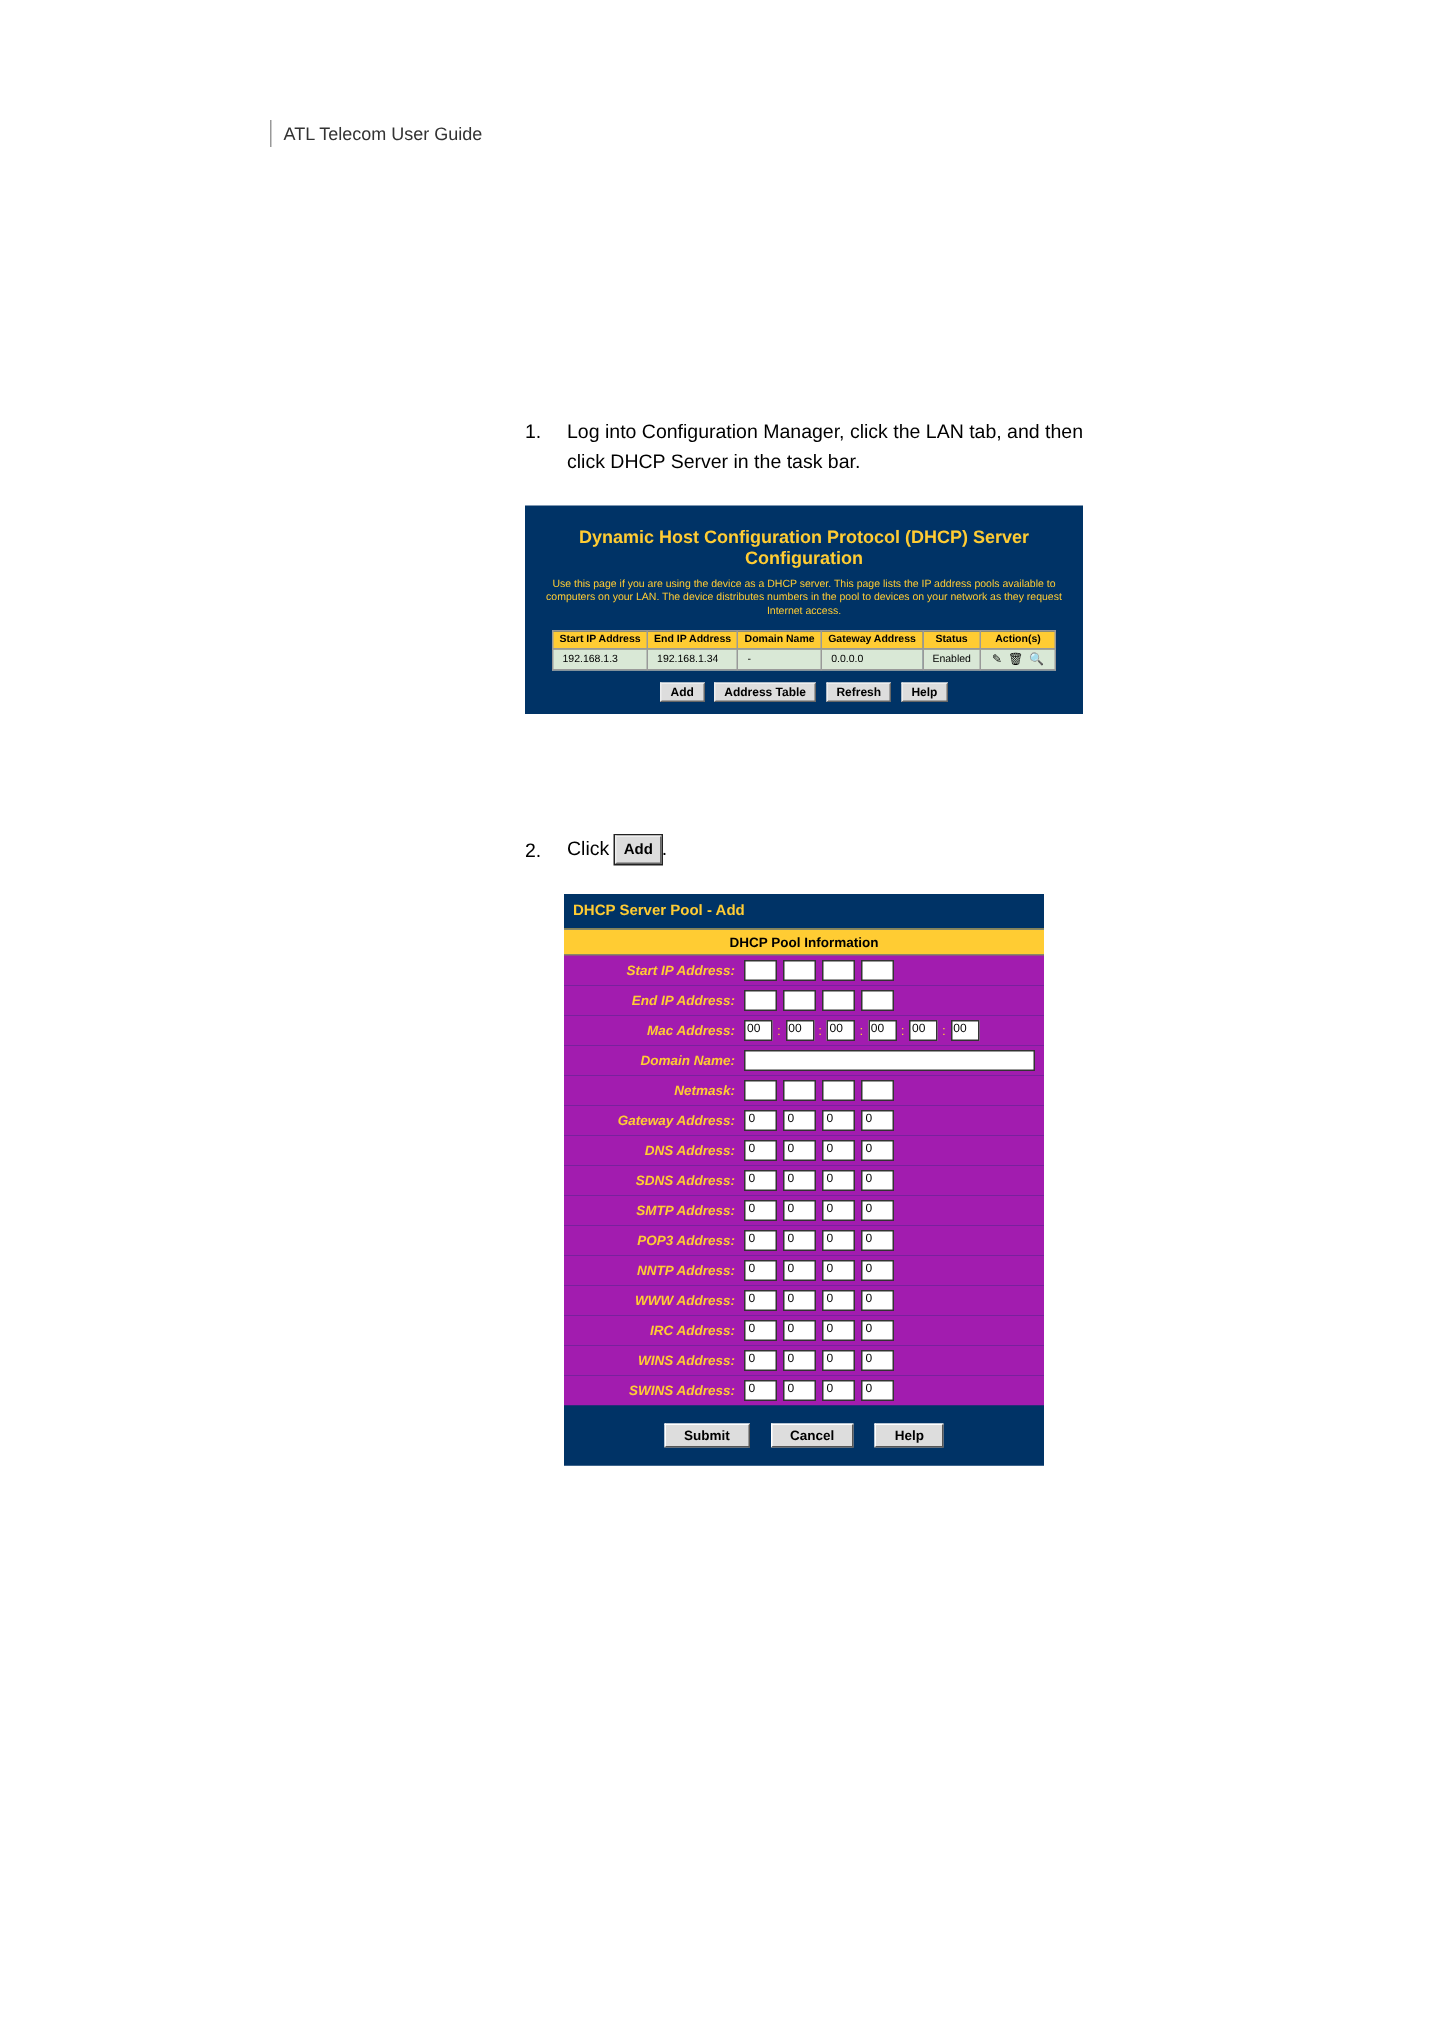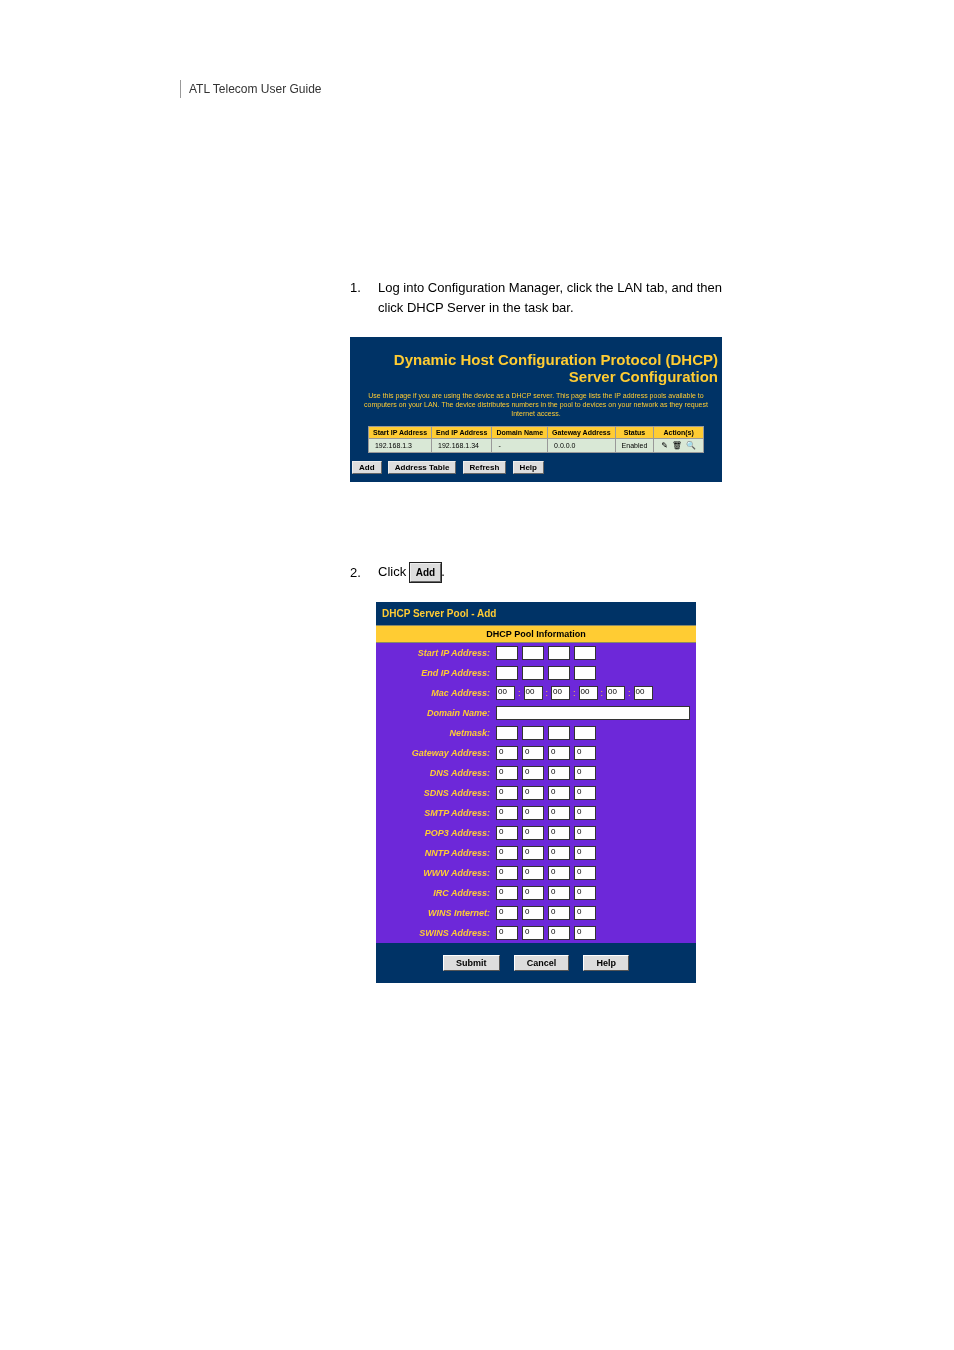--- a/index.html
+++ b/index.html
@@ -38,24 +38,24 @@
   
   .panel1 {
     margin: 20px 0 80px 0;
     background: #003366;
     color: #fff;
     font-size: 8px;
     font-family: Verdana, Arial, sans-serif;
     padding-bottom: 8px;
   }
   .panel1 .title {
-    text-align: right;
+    text-align: center;
     color: #ffcc33;
     font-weight: bold;
-    font-size: 15px;
+    font-size: 12px;
     padding: 14px 4px 6px 4px;
   }
   .panel1 .desc {
     text-align: center;
     font-size: 7px;
     color: #ffcc33;
     padding: 0 10px 8px 10px;
     line-height: 1.3;
   }
   .panel1 table {
@@ -70,20 +70,21 @@
     padding: 2px 4px;
     font-weight: bold;
   }
   .panel1 td {
     background: #d9e8d6;
     color: #000;
     border: 1px solid #999;
     padding: 2px 6px;
   }
   .panel1 .btnrow {
+    text-align: center;
     margin-top: 8px;
   }
   .btn3d {
     display: inline-block;
     background: #ddd;
     border: 1px solid #666;
     border-top-color: #eee;
     border-left-color: #eee;
     font-size: 8px;
     padding: 1px 6px;
@@ -131,21 +132,21 @@
     font-weight: bold;
     font-size: 9px;
     padding: 3px;
     border-top:1px solid #886;
     border-bottom:1px solid #886;
   }
   .formrow {
     display: flex;
     align-items: center;
     padding: 3px 6px;
-    background: #6d28d9;
+    background: #a21caf;
   }
   .formrow .lbl {
     width: 108px;
     text-align: right;
     color: #ffcc33;
     font-weight: bold;
     font-style: italic;
     font-size: 9px;
     padding-right: 6px;
   }
@@ -365,21 +366,21 @@
       <div class="formrow">
         <div class="lbl">IRC Address:</div>
         <div class="fields">
           <div class="oct">0</div>
           <div class="oct">0</div>
           <div class="oct">0</div>
           <div class="oct">0</div>
         </div>
       </div>
       <div class="formrow">
-        <div class="lbl">WINS Internet:</div>
+        <div class="lbl">WINS Address:</div>
         <div class="fields">
           <div class="oct">0</div>
           <div class="oct">0</div>
           <div class="oct">0</div>
           <div class="oct">0</div>
         </div>
       </div>
       <div class="formrow">
         <div class="lbl">SWINS Address:</div>
         <div class="fields">

